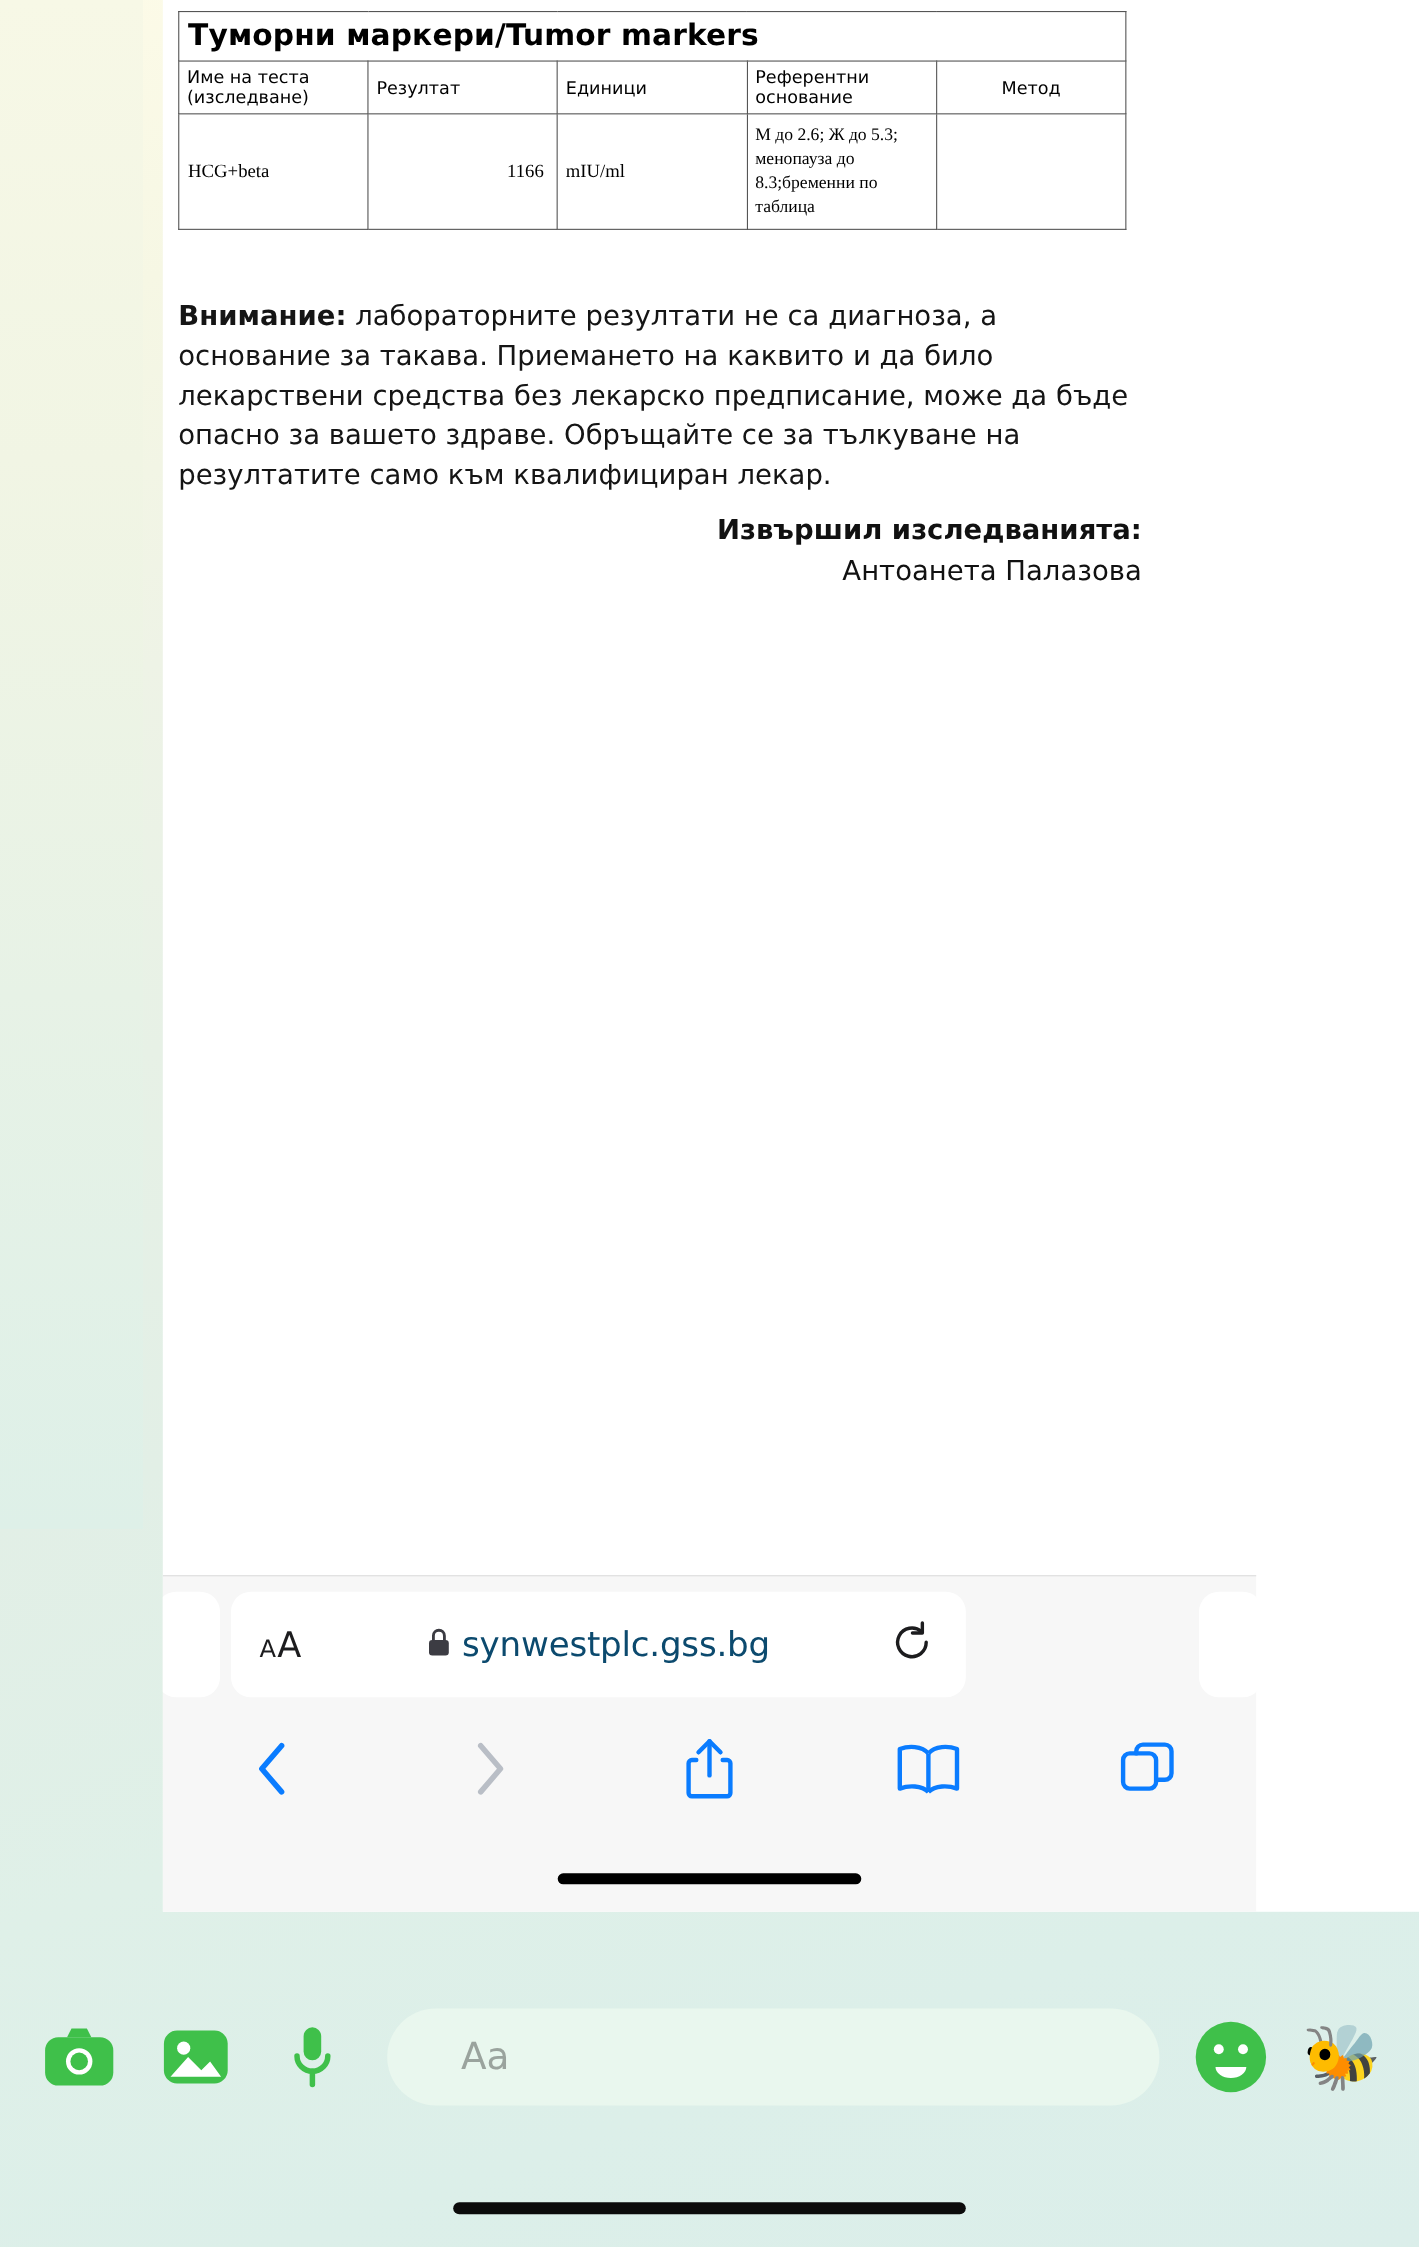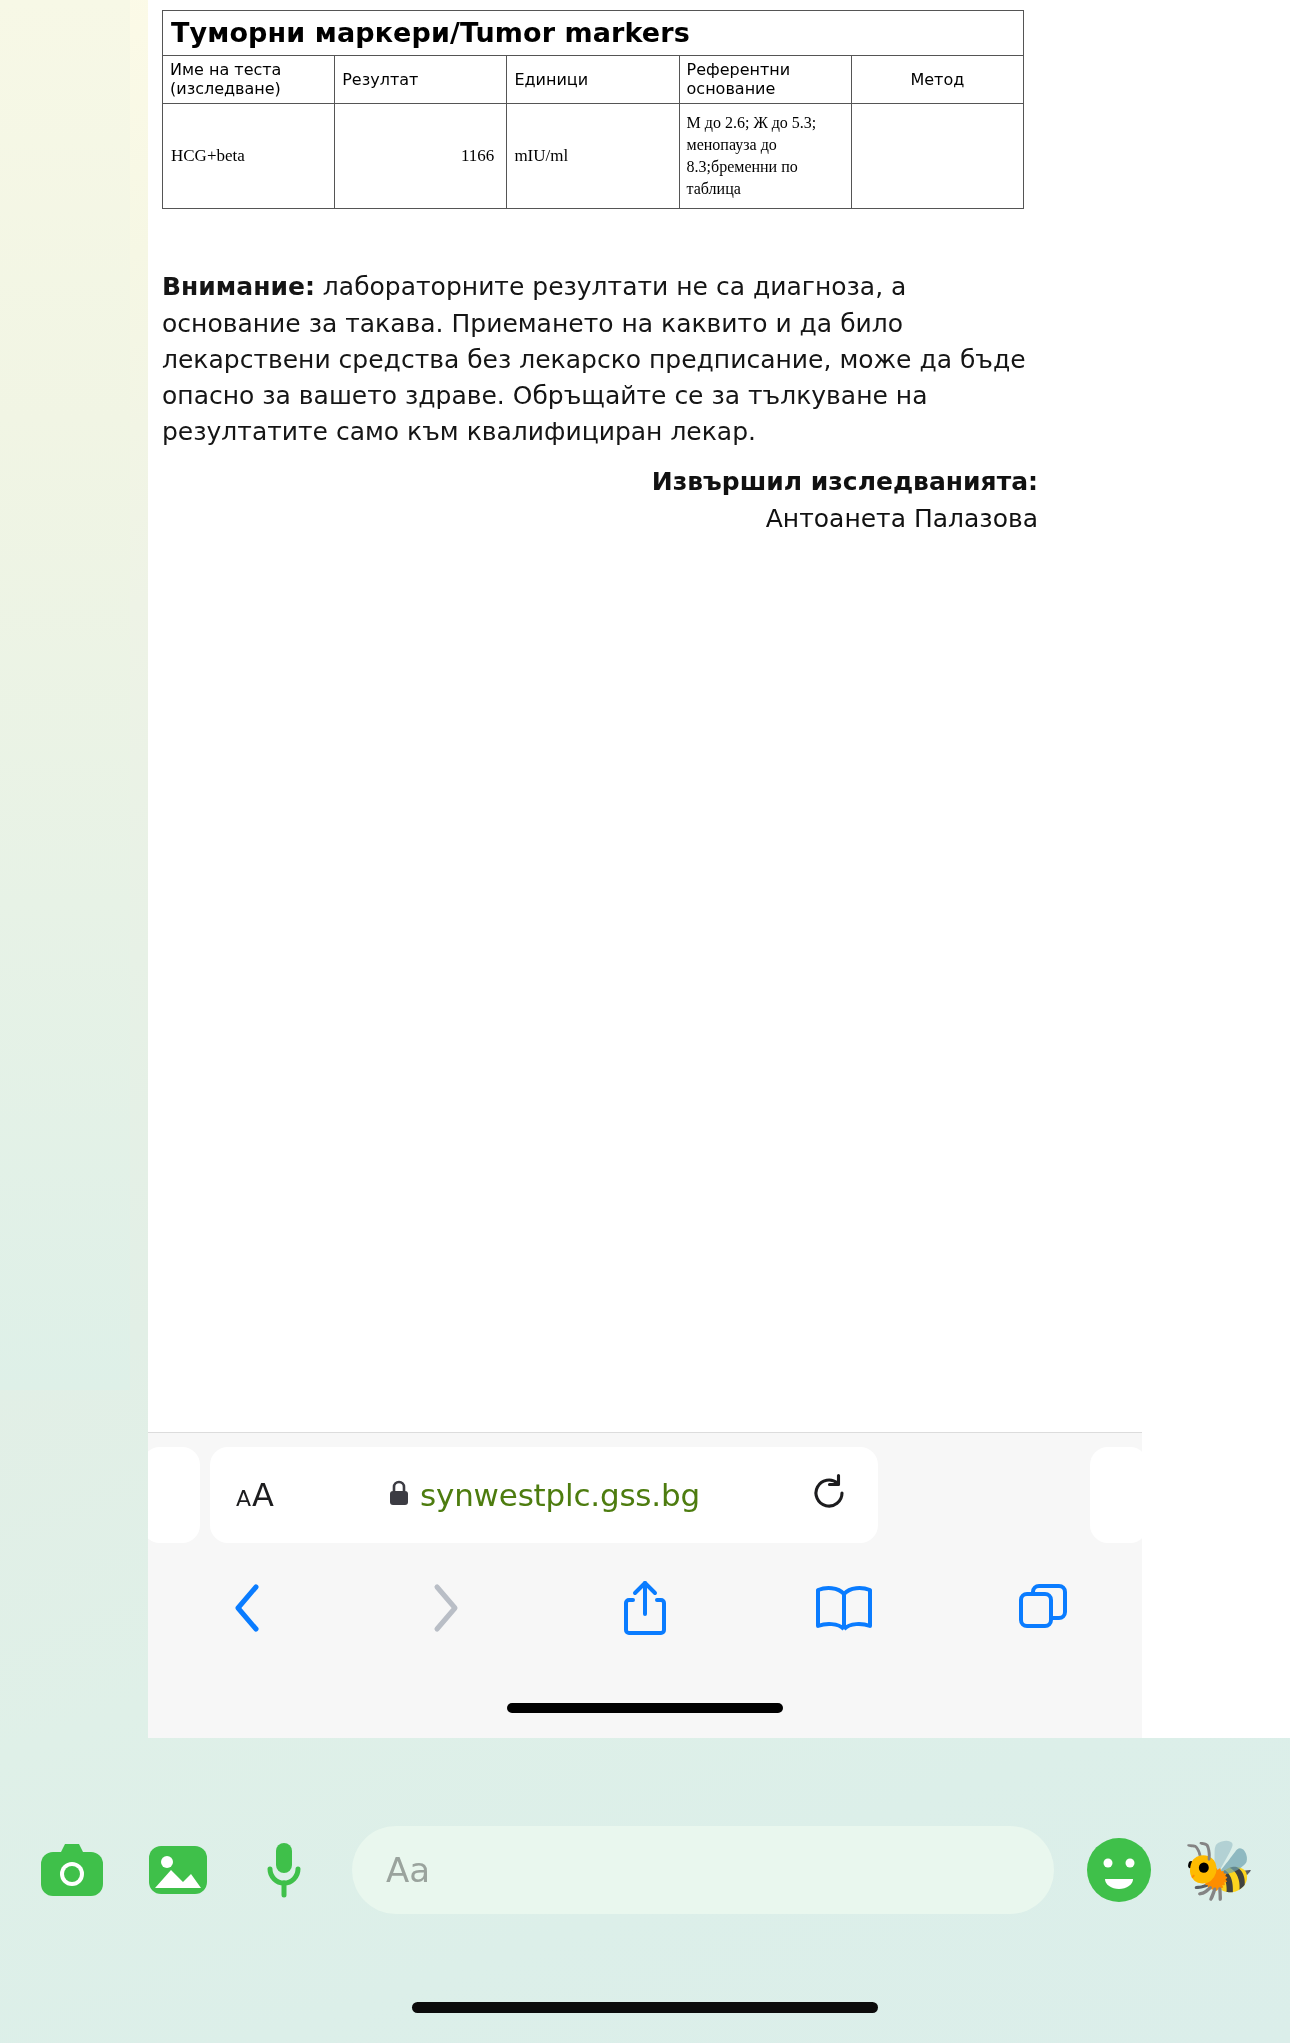--- a/index.html
+++ b/index.html
@@ -190,21 +190,21 @@
     position: absolute;
     left: 0; right: 0;
     display: flex;
     align-items: center;
     justify-content: center;
     gap: 10px;
   }
   .lock-icon { display: inline-block; }
   .url-text {
     font-size: 31px;
-    color: #4d7c0f;
+    color: #0c4a6e;
     font-family: "DejaVu Sans", sans-serif;
     letter-spacing: -0.2px;
   }
   .reload-btn {
     position: absolute;
     right: 28px;
     top: 50%;
     transform: translateY(-50%);
   }
 
@@ -266,20 +266,21 @@
     border-radius: 44px;
     display: flex;
     align-items: center;
     padding: 0 34px;
     box-sizing: border-box;
   }
   .msg-placeholder {
     font-size: 34px;
     color: #9aa39d;
     font-family: "DejaVu Sans", sans-serif;
+    margin-left: 33px;
   }
   .emoji-btn {
     width: 70px; height: 70px;
     flex: 0 0 auto;
     display: flex; align-items: center; justify-content: center;
   }
   .bee {
     font-size: 58px;
     flex: 0 0 auto;
     line-height: 1;

